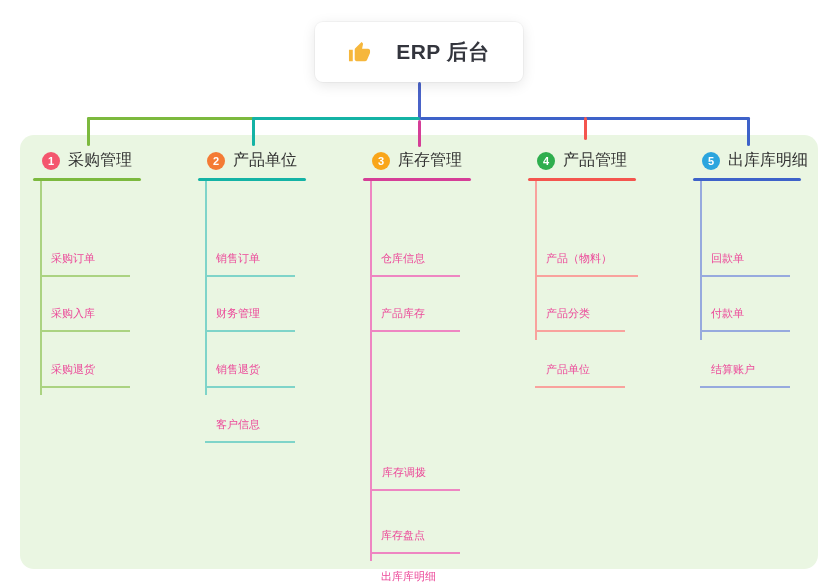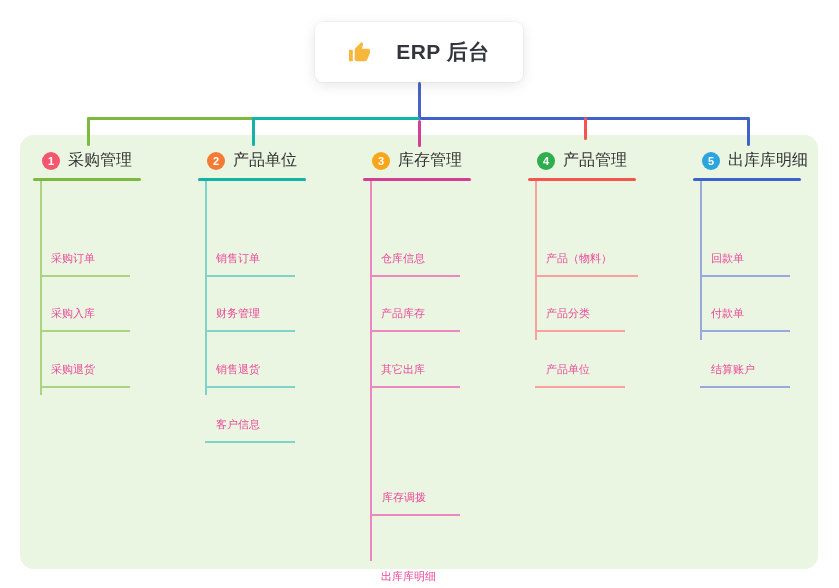--- a/index.html
+++ b/index.html
@@ -46,21 +46,21 @@
   .underline { position:absolute; left:0; top:178px; width:108px; height:3px; background:var(--c); border-radius:2px; }
   .vline { position:absolute; left:7px; top:181px; width:2px; background:var(--l); }
   .b1 .vline, .b2 .vline { height:214px; }
   .b3 .vline { height:380px; }
   .b4 .vline, .b5 .vline { height:159px; }
 
   .child { position:absolute; left:7px; font-size:11px; color:#ec4899; line-height:18px;
            padding:0 26px 8px 11px; border-bottom:2px solid var(--l); white-space:nowrap;
            min-width:90px; cursor:pointer;margin-top:48px; }
   .c1 { top:201px; } .c2 { top:256px; } .c3 { top:312px; } .c4 { top:367px; }
-  .c5 { top:440px;padding-left:12px; } .c6 { top:478px; } .c7 { top:519px; }
+  .c5 { top:415px;padding-left:12px; } .c6 { top:478px; } .c7 { top:519px; }
 </style>
 </head>
 <body>
 
 <div class="stage">
 
   <div class="panel"></div>
 
   <div class="line root-vline"></div>
   <div class="line h-b1"></div>
@@ -106,22 +106,22 @@
 
   <div class="branch b3">
     <div class="underline"></div>
     <div class="vline"></div>
     <div class="title-row">
       <span class="badge">3</span>
       <span class="title-label">库存管理</span>
     </div>
     <div class="child c1">仓库信息</div>
     <div class="child c2">产品库存</div>
-    <div class="child c3">其它出库</div>
     <div class="child c5">库存调拨</div>
+    <div class="child c6">库存盘点</div>
     <div class="child c7">出库库明细</div>
   </div>
 
   <div class="branch b4">
     <div class="underline"></div>
     <div class="vline"></div>
     <div class="title-row">
       <span class="badge">4</span>
       <span class="title-label">产品管理</span>
     </div>

